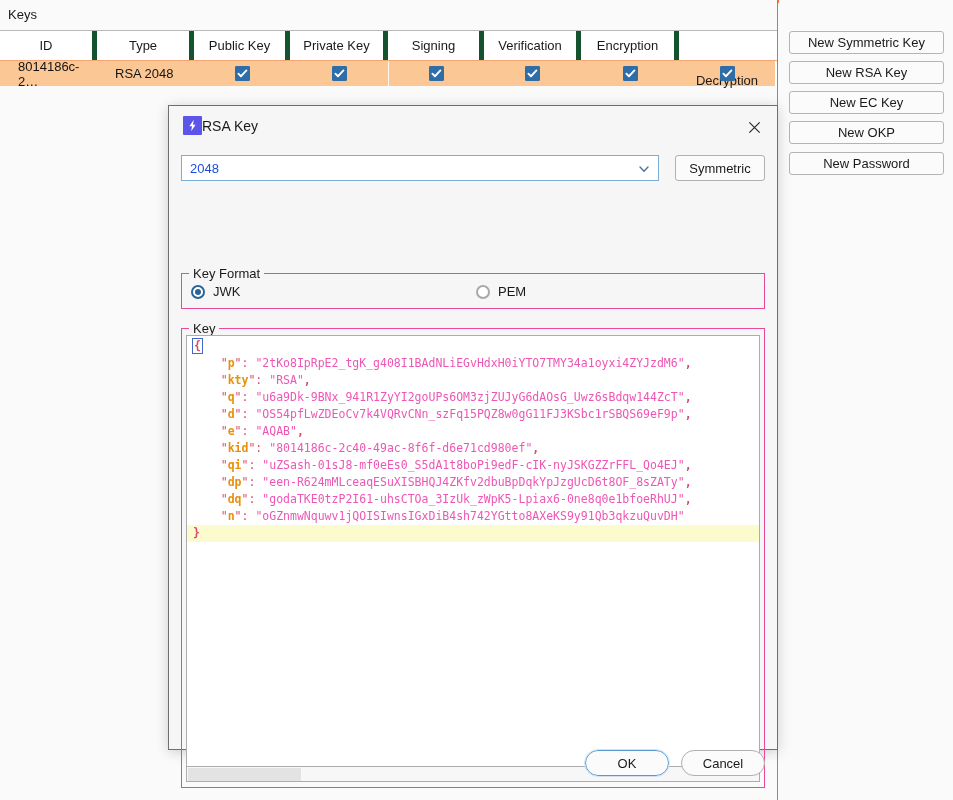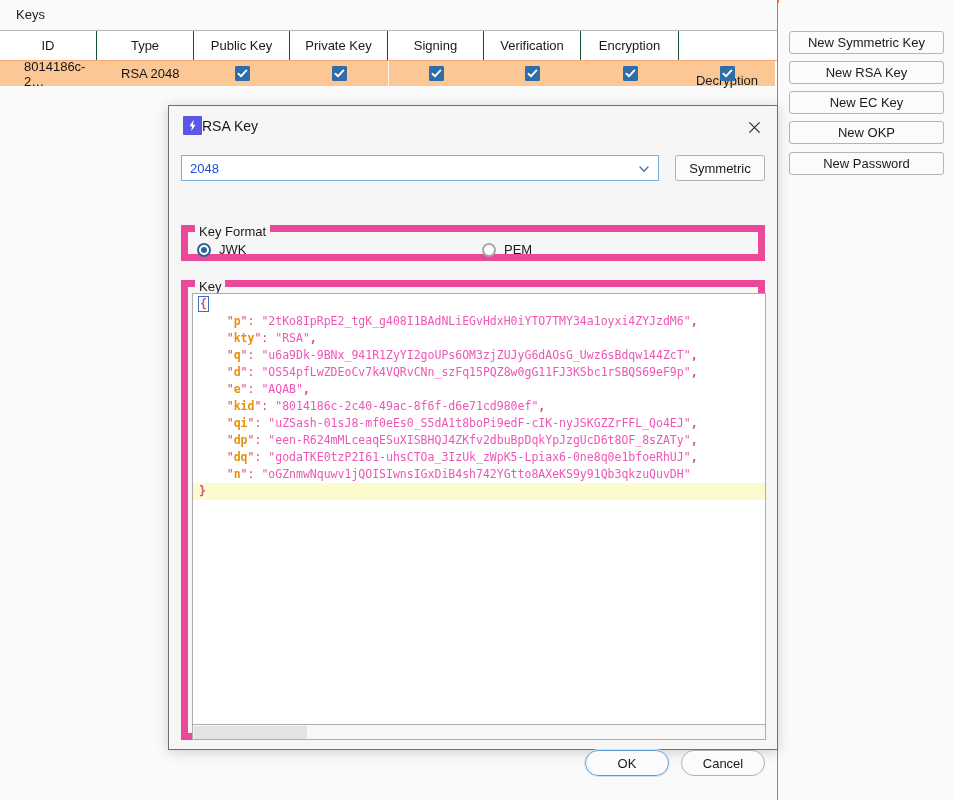--- a/index.html
+++ b/index.html
@@ -22,48 +22,48 @@
   }
 
   
   .main-panel {
     position: absolute; left: 0; top: 0; width: 778px; height: 800px;
     background: #fafafa;
     border-right: 1px solid #8a8a8a;
   }
   .panel-title {
     position: absolute; left: 8px; top: 7px;
-    font-size: 13px; color: #1a1a1a; margin-left: 8px;
+    font-size: 13px; color: #1a1a1a;
   }
 
   
   .keys-table {
     position: absolute; left: 0; top: 30px; width: 777px;
   }
   .kt-header {
     display: flex; height: 31px; background: #ffffff;
     border-top: 1px solid #b9b9b9; border-bottom: 1px solid #f6a673;
   }
   .kt-header .th {
     display: flex; align-items: center; justify-content: center;
     font-size: 13px; color: #1a1a1a;
-    border-right: 1px solid #14532d;
+    border-right: 5px solid #14532d;
     height: 100%;
   }
   .kt-header .th:last-child { border-right: none; margin-top: 35px; }
   .kt-row {
     display: flex; height: 25px; background: #fac795;
     align-items: center;
   }
   .kt-row .td {
     display: flex; align-items: center;
     height: 100%; font-size: 13px; color: #141414;
   }
   .kt-row .td.c-center { justify-content: center; }
-  .kt-row .td.c-left { justify-content: flex-start; padding-left: 24px; }
+  .kt-row .td.c-left { justify-content: flex-start; padding-left: 18px; }
   .sel-divider {
     position: absolute; top: 31px; left: 388px; width: 1px; height: 25px;
     background: #ffffff; opacity: .85;
   }
   .sel-divider2 {
     position: absolute; top: 31px; left: 775px; width: 2px; height: 25px;
     background: #ffffff;
   }
   .cb {
     width: 15px; height: 15px; background: #2e6da8;
@@ -142,22 +142,23 @@
     background: #fbfbfb;
     border: 1px solid #b0b0b0; border-radius: 3px;
     font-size: 13px; color: #1a1a1a;
     display: flex; align-items: center; justify-content: center;
     cursor: pointer;
   }
 
   
   .fieldset {
     position: absolute;
-    border: 7px solid #ec4899;
+    border: 1px solid #ec4899;
     background: transparent;
+    margin-top: 48px;
   }
   .fieldset .legend {
     position: absolute; top: -8px; left: 7px;
     background: #f6f6f6;
     padding: 0 4px;
     font-size: 13px; color: #1a1a1a;
   }
   #fs-keyformat { left: 12px; top: 80px; width: 584px; height: 36px; }
   .radio-item {
     position: absolute; top: 10px;

